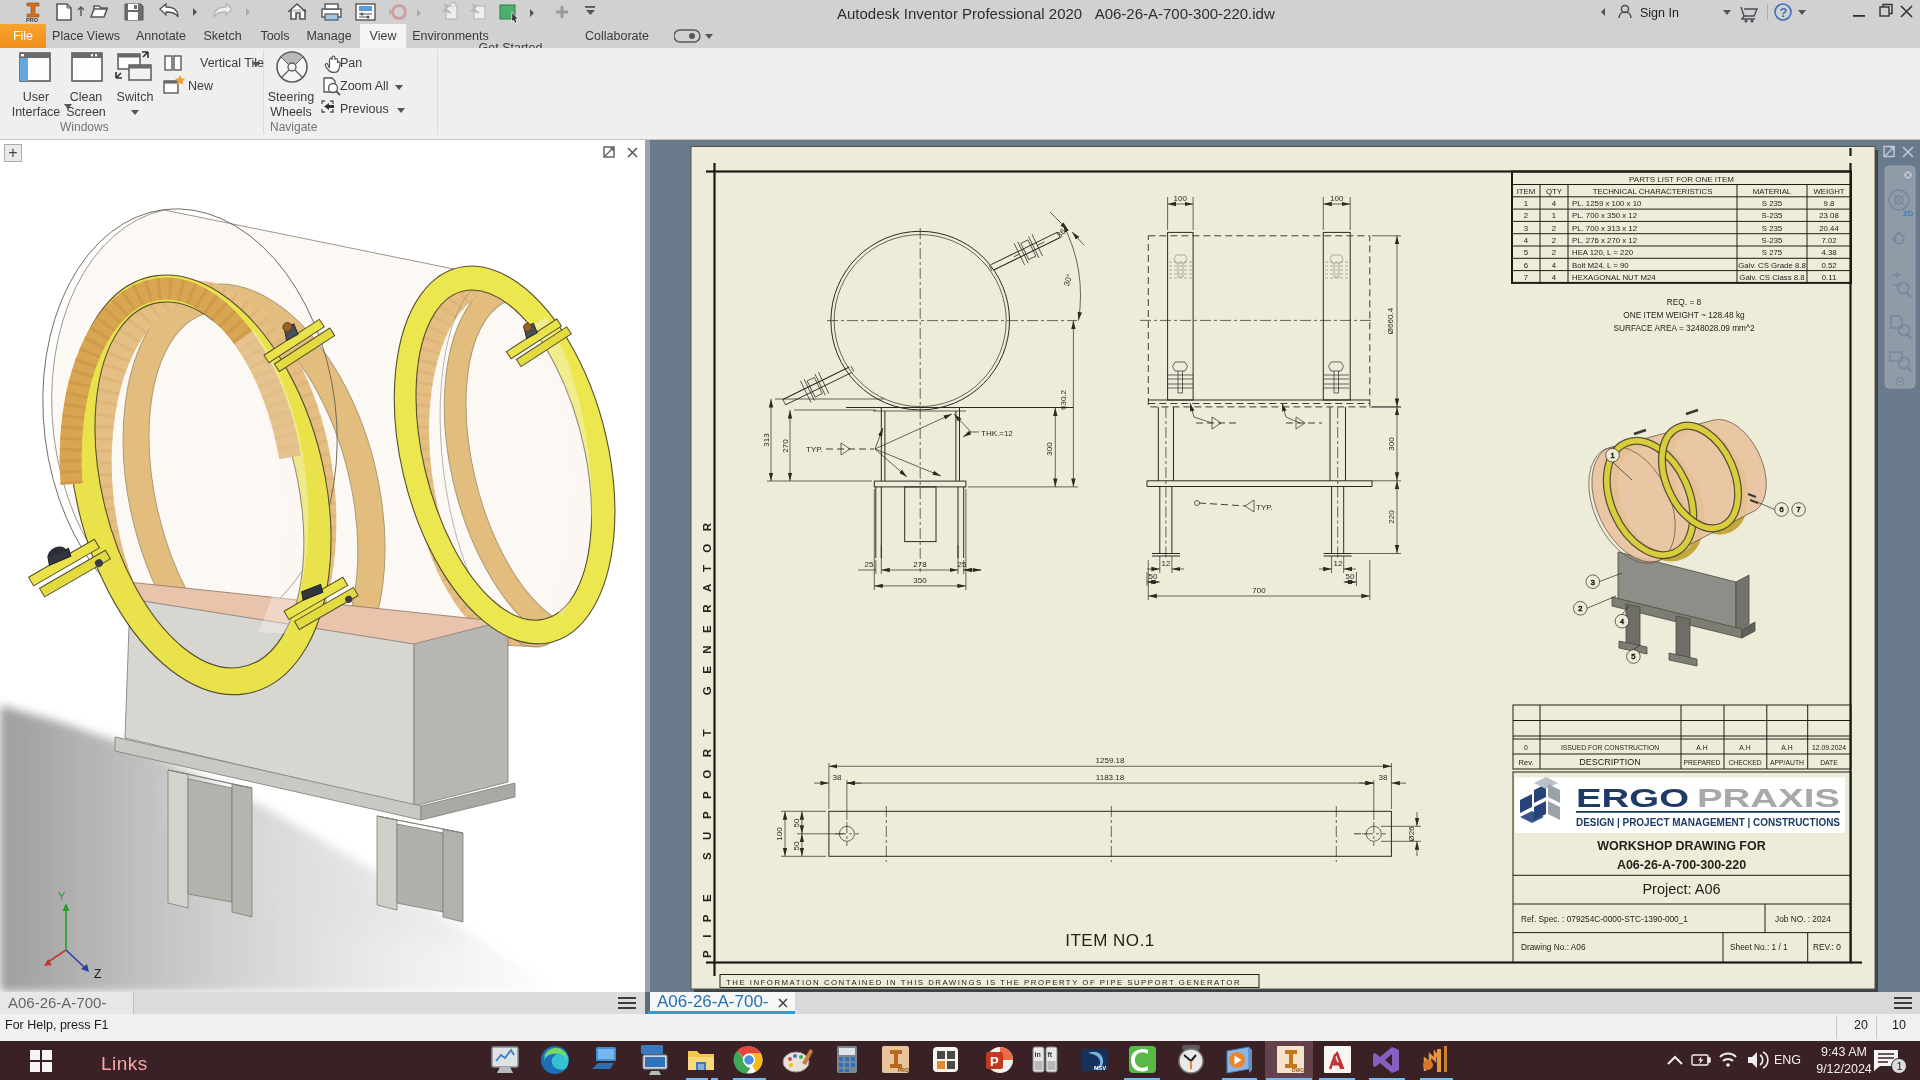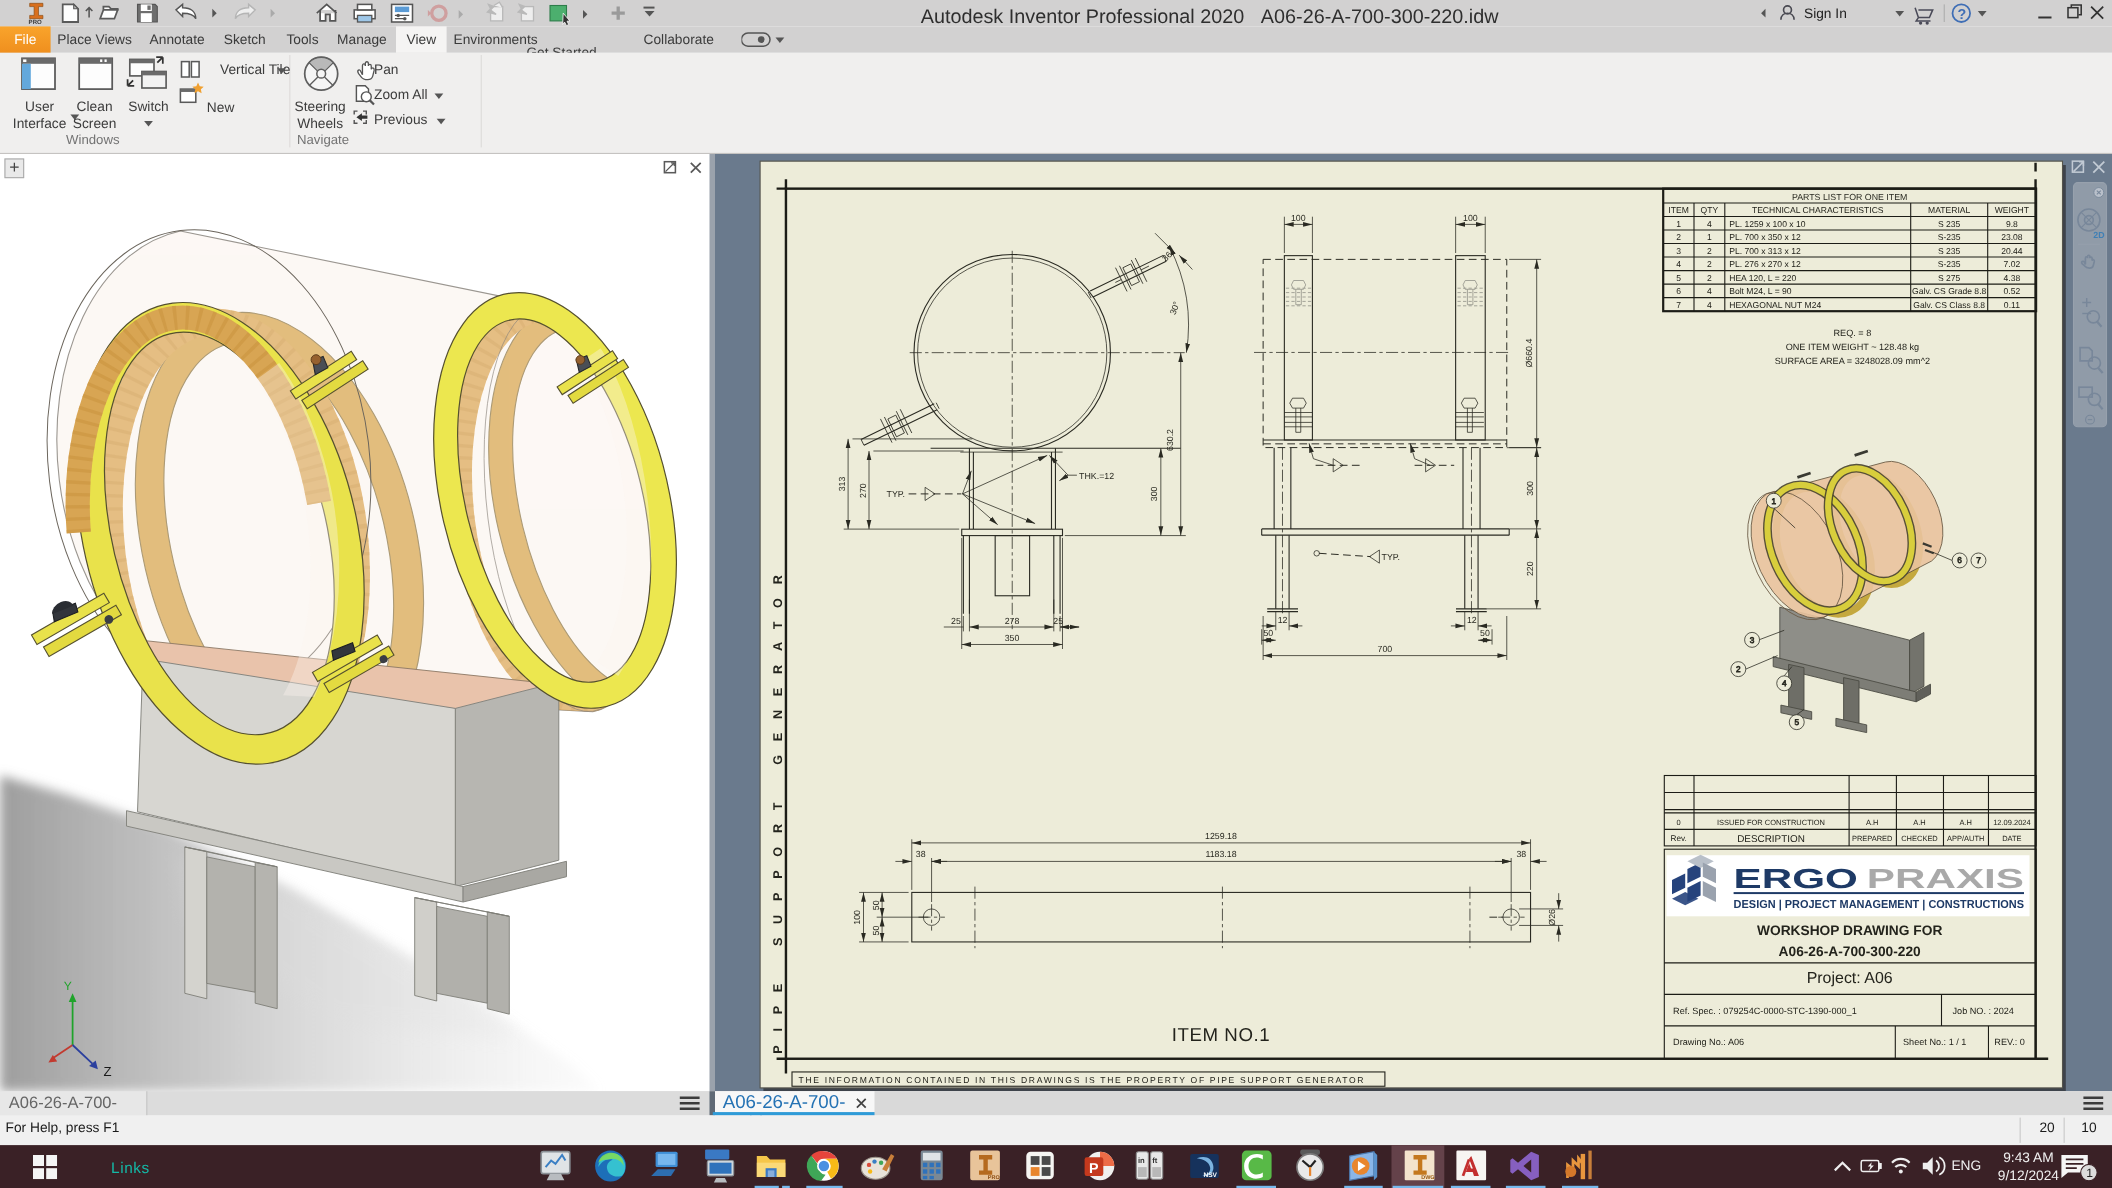--- a/index.html
+++ b/index.html
@@ -78,21 +78,21 @@
   </g>
 
   <rect x="500" y="5" width="15" height="14" fill="#4caf6e" stroke="#2e7d4a" stroke-width="1"></rect>
   <path d="M512 12 l6 7 l-2.5 0.3 l1.5 3 l-2 1 l-1.7 -3.2 l-1.8 2 z" fill="#333" stroke="#fff" stroke-width="0.7"></path>
   <path d="M530 9 l4 4 l-4 4 z" fill="#555"></path>
 
   <path d="M562 6 v12 m-6 -6 h12" stroke="#9a9a9a" stroke-width="3"></path>
   <path d="M586 9 h9 l-4.5 5 z" fill="#555" transform="translate(0,1)"></path>
   <rect x="585" y="6" width="10" height="1.8" fill="#555"></rect>
  </svg>
- <div class="abs" style="left:837px;top:5px;font-size:18px;color:#2e2e2e;">Autodesk Inventor Professional 2020&nbsp;&nbsp;&nbsp;A06-26-A-700-300-220.idw</div>
+ <div class="abs" style="left:837px;top:5px;font-size:15px;color:#2e2e2e;">Autodesk Inventor Professional 2020&nbsp;&nbsp;&nbsp;A06-26-A-700-300-220.idw</div>
  <svg class="abs" style="left:1595px;top:0" width="325" height="24" viewBox="0 0 325 24">
   <path d="M10 8 l-4 4 l4 4 z" fill="#555"></path>
   <circle cx="30" cy="9" r="3.6" fill="none" stroke="#4a4a52" stroke-width="1.5"></circle>
   <path d="M24 18 c0 -4 3 -6 6 -6 c3 0 6 2 6 6" fill="none" stroke="#4a4a52" stroke-width="1.5"></path>
   <text x="45" y="16.5" font-size="12.5" fill="#222">Sign In</text>
   <path d="M128 10 h8 l-4 5 z" fill="#555"></path>
   <path d="M146 7 l3 9 h10 l3 -7 h-13 m0 7 l-2 3 h13" fill="none" stroke="#4a4a58" stroke-width="1.4"></path>
   <circle cx="151" cy="21" r="1.5" fill="#4a4a58"></circle>
         <circle cx="157" cy="21" r="1.5" fill="#4a4a58"></circle>
   <rect x="172" y="4" width="1" height="16" fill="#adadad"></rect>
@@ -186,21 +186,21 @@
   <rect x="263" y="2" width="1" height="84" fill="#dddbd9"></rect>
   <rect x="437" y="2" width="1" height="84" fill="#dddbd9"></rect>
  </svg>
  <div class="rlabel" style="left:-1px;top:42px;width:74px;">User<br>Interface</div>
  <div class="caret" style="left:64px;top:56px;"></div>
  <div class="rlabel" style="left:52px;top:42px;width:68px;">Clean<br>Screen</div>
  <div class="rlabel" style="left:104px;top:42px;width:62px;">Switch</div>
  <div class="caret" style="left:131px;top:62px;"></div>
  <div class="rlabel" style="left:200px;top:8px;width:90px;text-align:left;">Vertical Tile</div>
  <div class="caret" style="left:252px;top:14px;"></div>
- <div class="rlabel" style="left:188px;top:31px;width:60px;text-align:left;margin-top:12px;">New</div>
+ <div class="rlabel" style="left:188px;top:31px;width:60px;text-align:left;">New</div>
  <div class="rlabel" style="left:258px;top:42px;width:66px;">Steering<br>Wheels</div>
  <div class="rlabel" style="left:340px;top:8px;width:60px;text-align:left;">Pan</div>
  <div class="rlabel" style="left:340px;top:31px;width:80px;text-align:left;">Zoom All</div>
  <div class="caret" style="left:395px;top:37px;"></div>
  <div class="rlabel" style="left:340px;top:54px;width:80px;text-align:left;">Previous</div>
  <div class="caret" style="left:397px;top:60px;"></div>
  <div class="glabel" style="left:60px;top:72px;width:140px;">Windows</div>
  <div class="glabel" style="left:270px;top:72px;width:140px;">Navigate</div>
 </div>
 
@@ -770,21 +770,21 @@
 </div>
 
 <div id="taskbar">
 
  <svg class="abs" style="left:30px;top:9px" width="22" height="22" viewBox="0 0 22 22">
   <rect x="0" y="0" width="10" height="10" fill="#f5f5f5"></rect>
         <rect x="12" y="0" width="10" height="10" fill="#f5f5f5"></rect>
   <rect x="0" y="12" width="10" height="10" fill="#f5f5f5"></rect>
         <rect x="12" y="12" width="10" height="10" fill="#f5f5f5"></rect>
  </svg>
- <div class="abs" style="left:101px;top:12px;font-size:14px;color:#14b8a6;letter-spacing:0.5px;">Links</div>
+ <div class="abs" style="left:101px;top:12px;font-size:19px;color:#fca5a5;letter-spacing:0.5px;">Links</div>
 
  <div class="abs" style="left:1265px;top:0;width:48px;height:39px;background:#64424a;"></div>
 
  <svg class="abs" style="left:490px;top:0" width="970" height="39" viewBox="0 0 970 39">
 
   <g transform="translate(0,4)">
    <rect x="2" y="2" width="26" height="20" rx="2" fill="#dfe3e6" stroke="#8a9096" stroke-width="1.5"></rect>
    <path d="M6 16 l5 -6 l4 3 l6 -8 l3 5" stroke="#3a7fc4" stroke-width="1.8" fill="none"></path>
    <path d="M10 22 l-3 6 h16 l-3 -6" fill="#b8bcc0"></path>
   </g>

